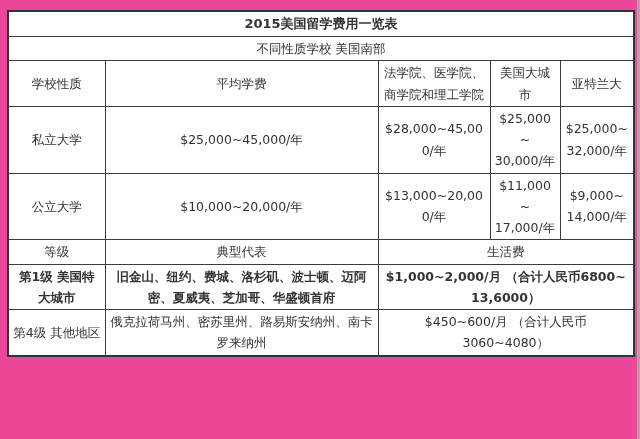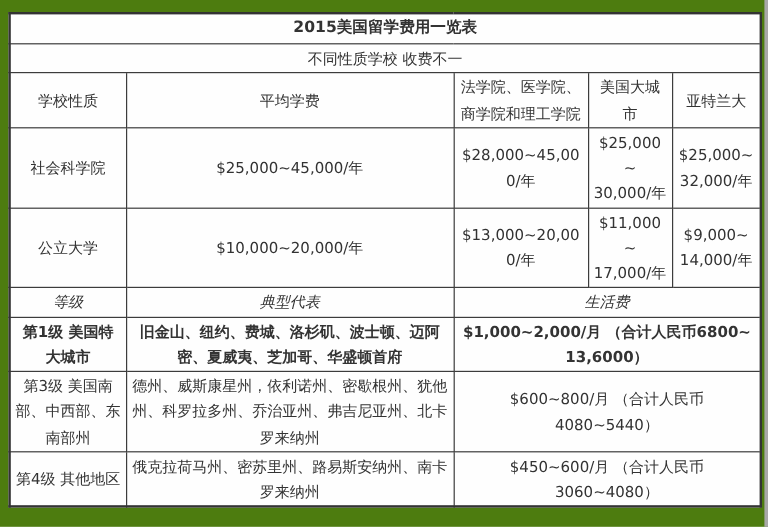--- a/index.html
+++ b/index.html
@@ -5,21 +5,21 @@
   html, body { margin: 0; padding: 0; }
   body {
     width: 640px; height: 439px;
     background: #ffffff;
     font-family: "DejaVu Sans", "Liberation Sans", sans-serif;
     overflow: hidden;
   }
   .sheet {
     position: relative;
     width: 640px; height: 439px;
-    background: #4d7c0f;
+    background: #ec4899;
   }
   .edge-strip {
     position: absolute; top: 0; right: 0;
     width: 3px; height: 439px;
     background: #a8a8a8;
   }
   table.fee-table {
     position: absolute; left: 7px; top: 10px;
     width: 626px;
     border-collapse: collapse;
@@ -39,21 +39,21 @@
     word-break: break-word;
   }
   .title-cell { font-weight: bold; font-size: 13px; }
   .pre { white-space: pre-line; }
   
   tr.r-title   { height: 22px; }
   tr.r-sub     { height: 21px; }
   tr.r-head    { height: 42px; }
   tr.r-priv    { height: 44px; }
   tr.r-pub     { height: 43px; }
-  tr.r-grade   { height: 22px; font-style: italic; }
+  tr.r-grade   { height: 22px; }
   tr.r-tier1   { height: 45px; font-weight: bold; }
   tr.r-tier2   { height: 44px; }
   tr.r-tier3   { height: 45px; }
   tr.r-tier4   { height: 45px; }
 </style>
 </head>
 <body>
 
 <div class="sheet">
 
@@ -65,33 +65,33 @@
       <col style="width:70px">
       <col style="width:74px">
     </colgroup>
 
     <tbody>
         <tr class="r-title">
       <td colspan="5" class="title-cell">2015美国留学费用一览表</td>
     </tr>
 
     <tr class="r-sub">
-      <td colspan="5">不同性质学校 收费不一</td>
+      <td colspan="5">不同性质学校 美国南部</td>
     </tr>
 
     <tr class="r-head">
       <td>学校性质</td>
       <td>平均学费</td>
       <td>法学院、医学院、商学院和理工学院</td>
       <td>美国大城市</td>
       <td>亚特兰大</td>
     </tr>
 
     <tr class="r-priv">
-      <td>社会科学院</td>
+      <td>私立大学</td>
       <td>$25,000~45,000/年</td>
       <td>$28,000~45,000/年</td>
       <td class="pre">$25,000~
 30,000/年</td>
       <td class="pre">$25,000~
 32,000/年</td>
     </tr>
 
     <tr class="r-pub">
       <td>公立大学</td>
@@ -110,25 +110,20 @@
     </tr>
 
     <tr class="r-tier1">
       <td>第1级 美国特大城市</td>
       <td>旧金山、纽约、费城、洛杉矶、波士顿、迈阿密、夏威夷、芝加哥、华盛顿首府</td>
       <td colspan="3" class="pre">$1,000~2,000/月 （合计人民币6800~
 13,6000）</td>
     </tr>
 
 
-    <tr class="r-tier3">
-      <td>第3级 美国南部、中西部、东南部州</td>
-      <td>德州、威斯康星州，依利诺州、密歇根州、犹他州、科罗拉多州、乔治亚州、弗吉尼亚州、北卡罗来纳州</td>
-      <td colspan="3">$600~800/月 （合计人民币4080~5440）</td>
-    </tr>
 
     <tr class="r-tier4">
       <td>第4级 其他地区</td>
       <td>俄克拉荷马州、密苏里州、路易斯安纳州、南卡罗来纳州</td>
       <td colspan="3">$450~600/月 （合计人民币3060~4080）</td>
     </tr>
 
   </tbody>
     </table>
 

